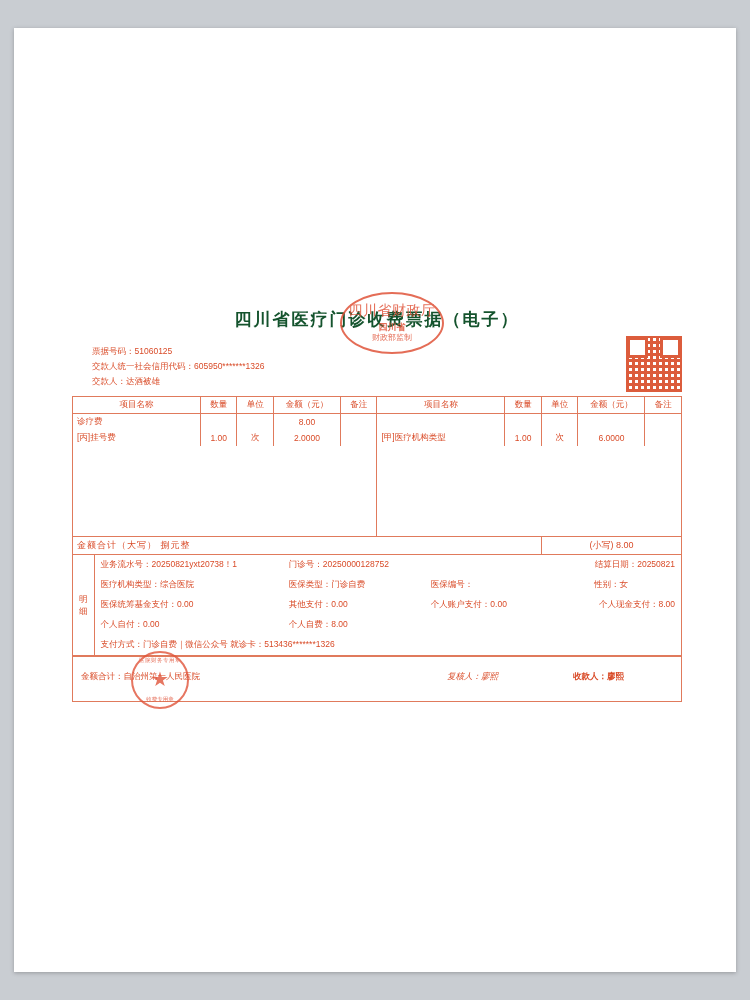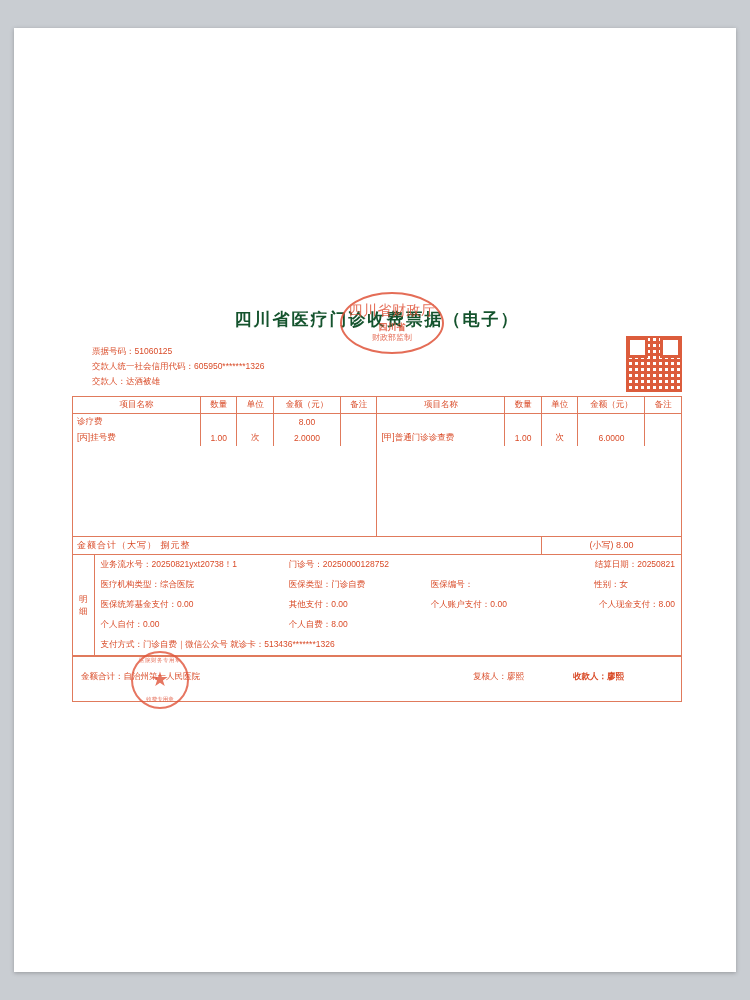--- a/index.html
+++ b/index.html
@@ -145,21 +145,21 @@
   .footer {
     position: relative;
     height: 44px;
     border: 1px solid #e07a5c;
     border-top: 1px solid #e07a5c;
     font-size: 8.5px;
     color: #d94b28;
   }
   .f-item { position: absolute; top: 14px; }
   .f1 { left: 8px; }
-  .f2 { left: 400px; }
+  .f2 { left: 374px; font-style: italic; }
   .f3 { left: 500px; font-weight: bold; }
   .star-seal {
     position: absolute;
     left: 58px;
     top: -6px;
     width: 58px;
     height: 58px;
     border: 2px solid #e0543a;
     border-radius: 50%;
     opacity: 0.8;
@@ -245,21 +245,21 @@
         <td class="num" style="border-bottom:none;"></td>
         <td class="amt" style="border-bottom:none;"></td>
         <td style="border-bottom:none;"></td>
       </tr>
       <tr>
         <td class="item-name" style="border-top:none;border-bottom:none;">[丙]挂号费</td>
         <td class="num" style="border-top:none;border-bottom:none;">1.00</td>
         <td class="num" style="border-top:none;border-bottom:none;">次</td>
         <td class="amt" style="border-top:none;border-bottom:none;margin-top:11px;">2.0000</td>
         <td style="border-top:none;border-bottom:none;"></td>
-        <td class="item-name" style="border-top:none;border-bottom:none;">[甲]普通门诊诊查费</td>
+        <td class="item-name" style="border-top:none;border-bottom:none;">[甲]医疗机构类型</td>
         <td class="num" style="border-top:none;border-bottom:none;">1.00</td>
         <td class="num" style="border-top:none;border-bottom:none;">次</td>
         <td class="amt" style="border-top:none;border-bottom:none;">6.0000</td>
         <td style="border-top:none;border-bottom:none;"></td>
       </tr>
       <tr class="filler">
         <td colspan="5" style="border-top:none;"></td>
         <td colspan="5" style="border-top:none;"></td>
       </tr>
       <tr class="total-row">

